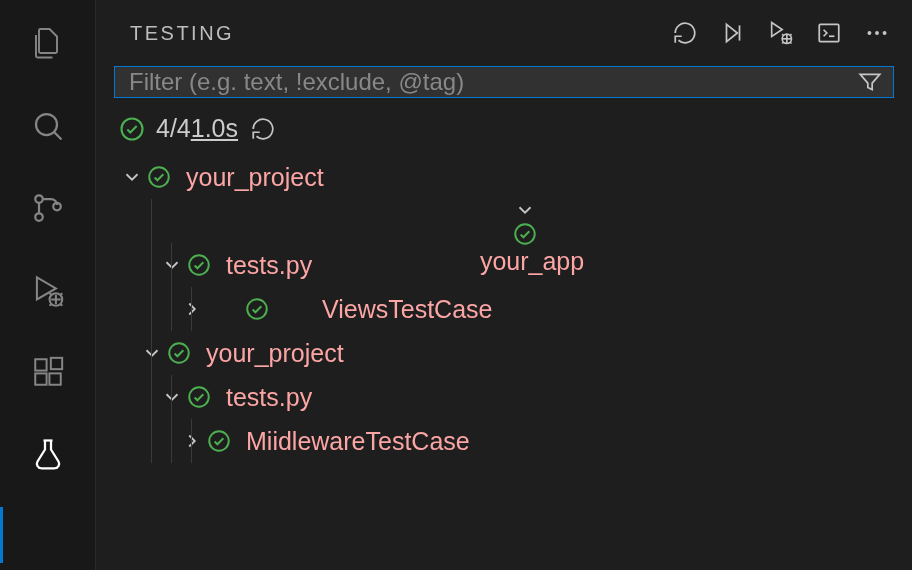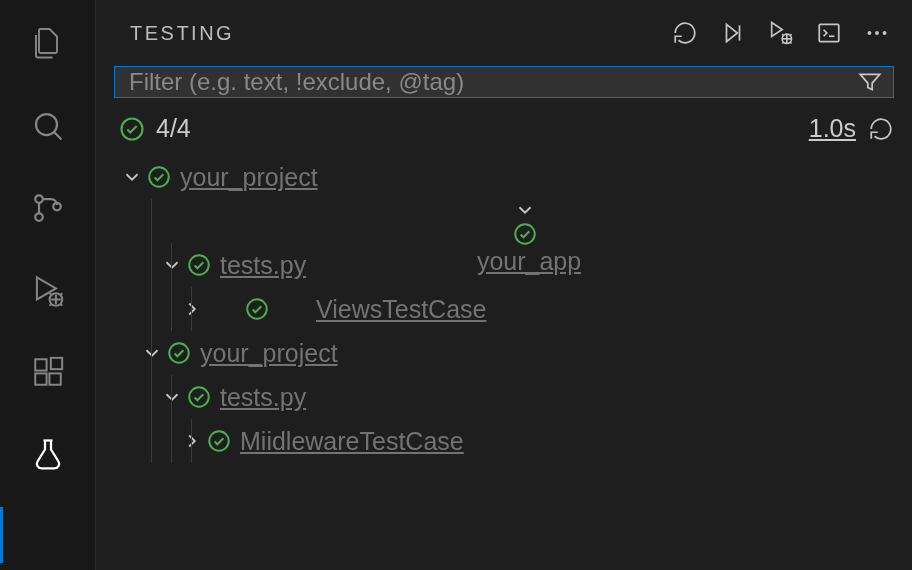--- a/index.html
+++ b/index.html
@@ -102,21 +102,20 @@
     color: #888888;
   }
   .filter-icon {
     color: #c5c5c5;
     display:flex;
     align-items:center;
   }
   .status-row {
     display: flex;
     align-items: center;
-    justify-content: space-between;
     padding: 10px 18px 8px 22px;
     font-size: 25px;
     color: #cccccc;
   }
   .status-left {
     display: flex;
     align-items: center;
     gap: 10px;
   }
   .status-right {
@@ -149,23 +148,22 @@
     background:#3a3a3a;
   }
   .twistie {
     width: 28px;
     display: flex;
     align-items: center;
     justify-content: center;
     color: #c5c5c5;
   }
   .label {
-    color: #737373;
-    margin-left: 8px;
-    text-decoration: underline;
+    color: #fca5a5;
+    margin-left: 14px;
   }
   svg { display:block; }
 </style>
 </head>
 <body>
 
 <div class="activity-bar">
   <div class="activity-icon">
     <svg width="36" height="36" viewBox="0 0 24 24" fill="none" stroke="currentColor" stroke-width="1.3">
         <path d="M13 2H7a1 1 0 0 0-1 1v14a1 1 0 0 0 1 1h10a1 1 0 0 0 1-1V7l-5-5z"></path>

